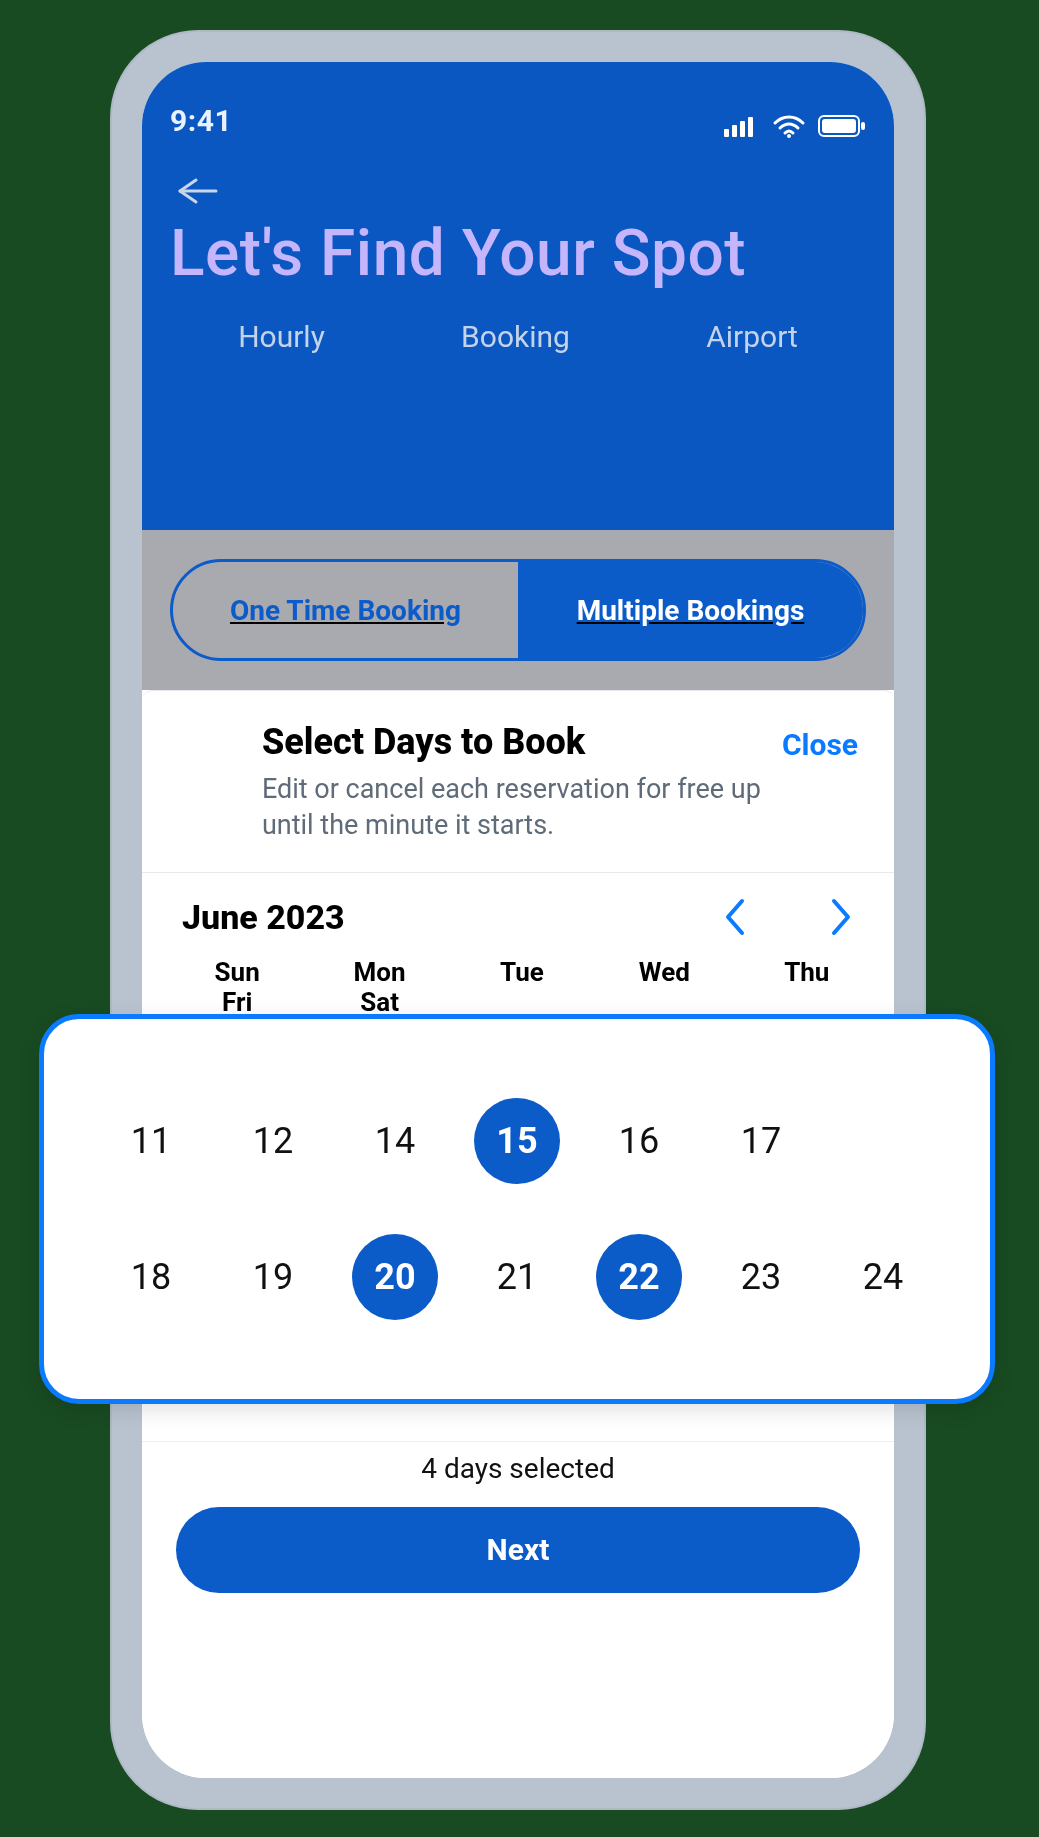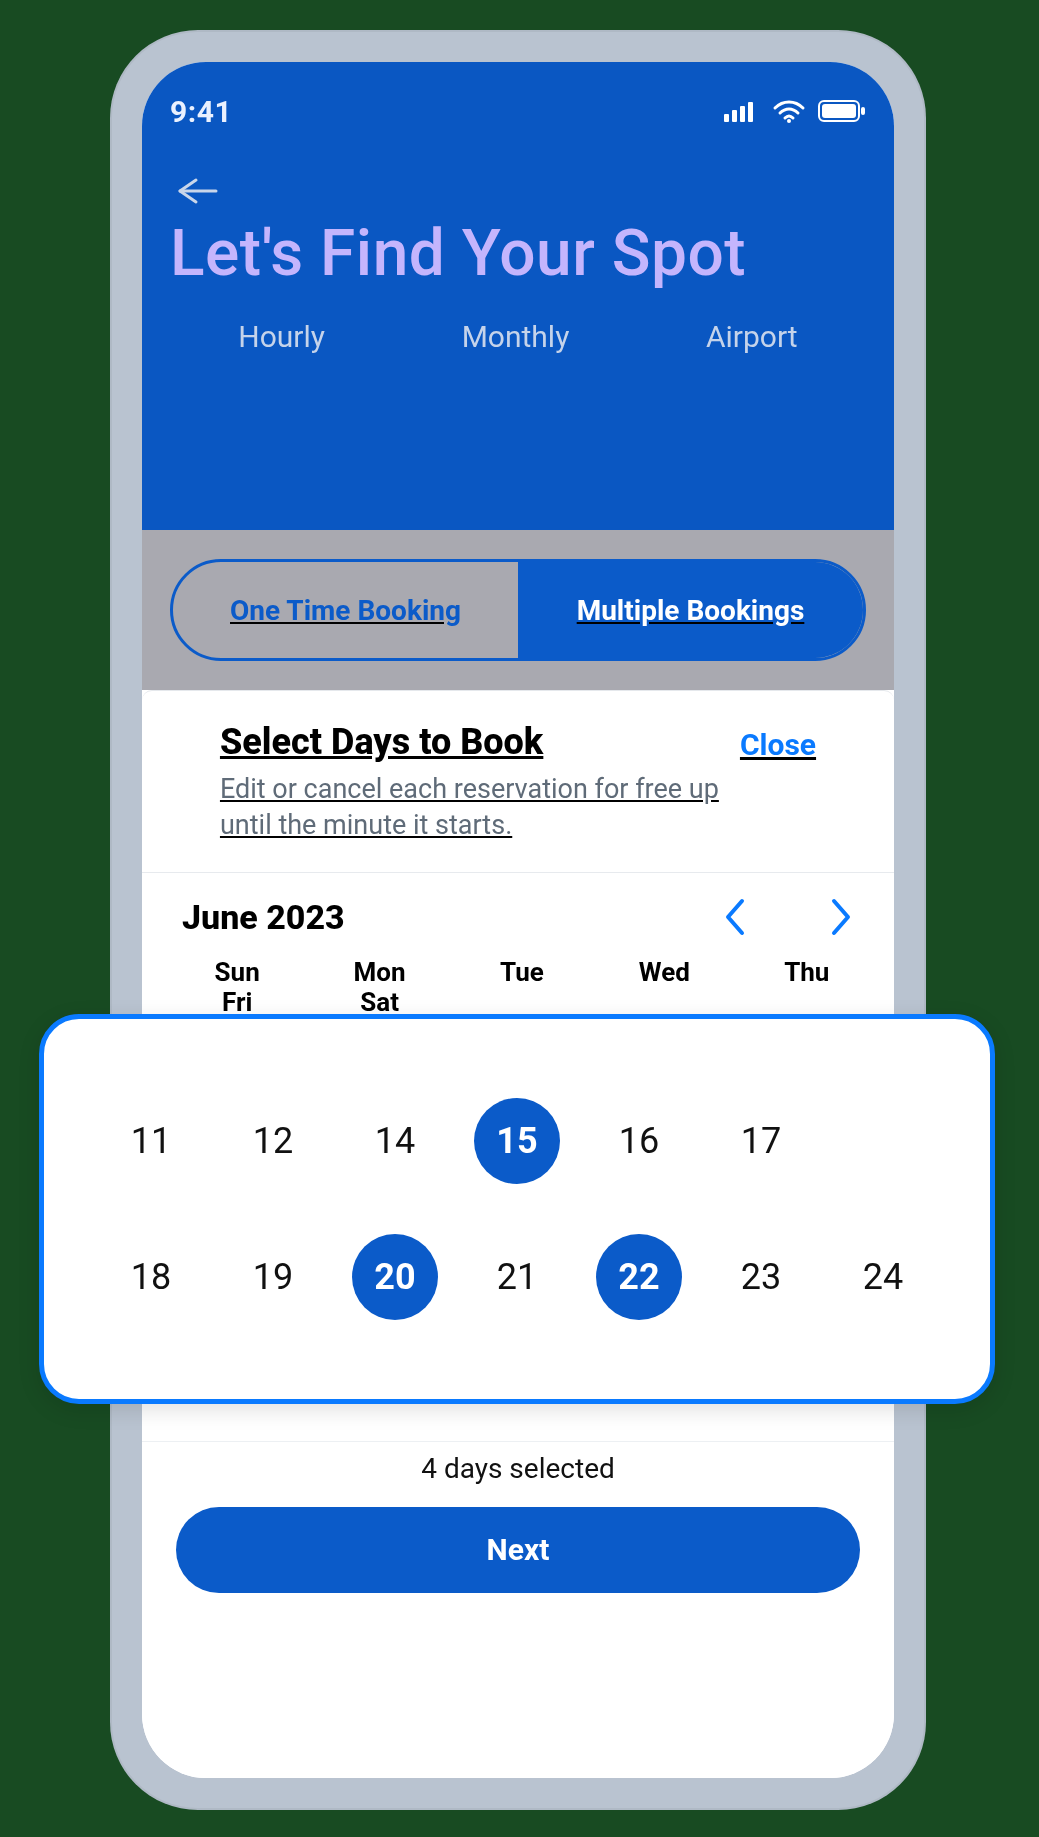--- a/index.html
+++ b/index.html
@@ -25,21 +25,21 @@
     border-radius:64px;overflow:hidden;background:#fff;
   }
   
   .hdr{
     background:var(--blue);
     color:#c9d6ea;
     padding:22px 28px 0 28px;
     height:468px;
     position:relative;
   }
-  .status{display:flex;justify-content:space-between;align-items:center;height:54px;color:#eaf1ff;}
+  .status{display:flex;justify-content:space-between;align-items:flex-end;height:54px;color:#eaf1ff;}
   .time{font-size:30px;font-weight:700;letter-spacing:.5px;}
   .stat-ico{display:flex;gap:12px;align-items:center;}
   .stat-ico svg{display:block;}
   .back svg{display:block;}
   .back{margin-top:38px;margin-left:6px;}
   .title{font-size:64px;font-weight:500;color:#c4b5fd;margin-top:10px;letter-spacing:.5px;}
   .tabs{display:flex;justify-content:space-around;margin-top:22px;font-size:30px;color:#c5d3ea;}
   .tabs .tab{padding:6px 8px;cursor:pointer;}
   
   .ovr{
@@ -51,21 +51,21 @@
     border:3px solid var(--blue2);overflow:hidden;background:transparent;
   }
   .seg{flex:1;display:flex;align-items:center;justify-content:center;font-size:28px;font-weight:700;}
   .seg.left{color:var(--blue2);background:transparent;}
   .seg.right{color:#fff;background:var(--blue2);}
   
   .sheet{
     position:absolute;left:0;right:0;top:628px;bottom:0;background:#fff;border-top:1px solid #e5e8ec;
     border-top-left-radius:10px;border-top-right-radius:10px;
   }
-  .sheet-head{display:flex;justify-content:center;align-items:flex-start;padding:30px 36px 0 36px;text-decoration:underline;}
+  .sheet-head{display:flex;justify-content:flex-end;align-items:flex-start;padding:30px 36px 0 36px;}
   .sh-left .sh-title{font-size:36px;font-weight:800;color:#000;}
   .sh-left .sh-sub{font-size:27px;color:var(--muted);margin-top:8px;max-width:520px;line-height:1.35;}
   .close{color:var(--accent);font-weight:700;font-size:30px;padding-top:6px;cursor:pointer;}
   .divider{height:1px;background:#e7eaee;margin-top:28px;}
   .month-row{display:flex;justify-content:space-between;align-items:center;padding:24px 40px 0 40px;}
   .month-label{font-size:34px;font-weight:800;color:#000;}
   .nav{display:flex;gap:80px;}
   .chev svg{display:block;}
   .dow{display:grid;grid-template-columns:repeat(5,1fr);padding:20px 16px 0 24px;}
   .dow div{text-align:center;font-size:26px;font-weight:700;color:#000;}
@@ -142,21 +142,21 @@
                 <path d="M20 4 L4 15 L20 26"></path>
                 <path d="M4 15 H40"></path>
               </g>
             </svg>
         </div>
 
         <div class="title">Let's Find Your Spot</div>
 
         <div class="tabs">
           <div class="tab">Hourly</div>
-          <div class="tab">Monthly</div>
+          <div class="tab">Booking</div>
           <div class="tab">Airport</div>
         </div>
       </div>
 
       <div class="ovr">
         <div class="toggle">
           <div class="seg left">One Time Booking</div>
           <div class="seg right">Multiple Bookings</div>
         </div>
       </div>

